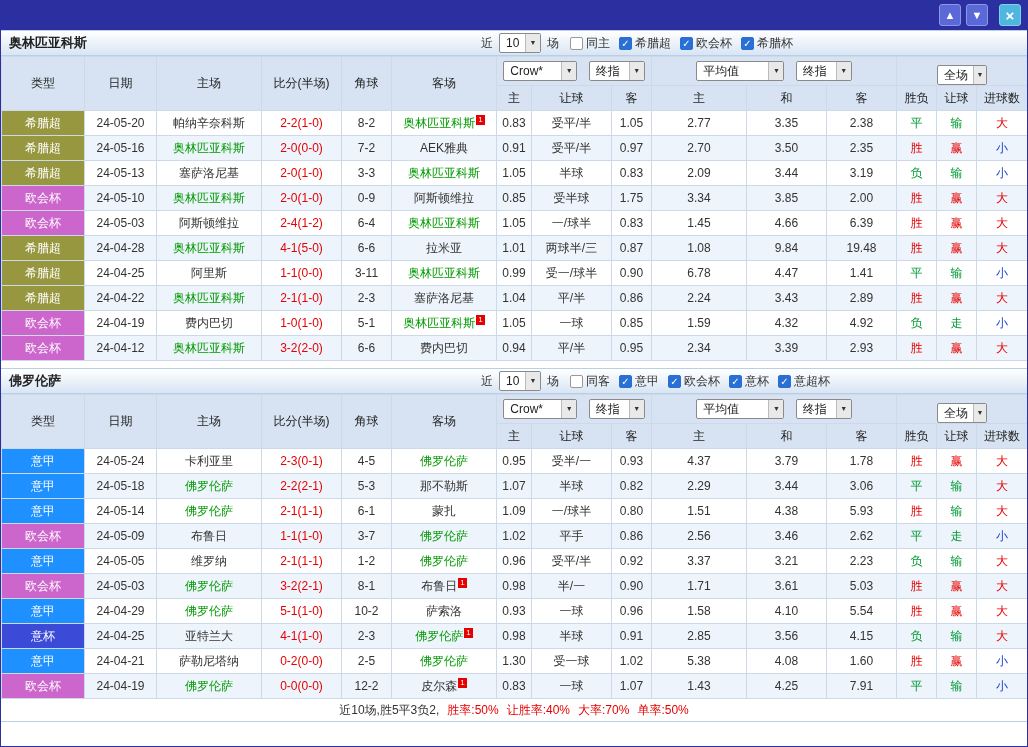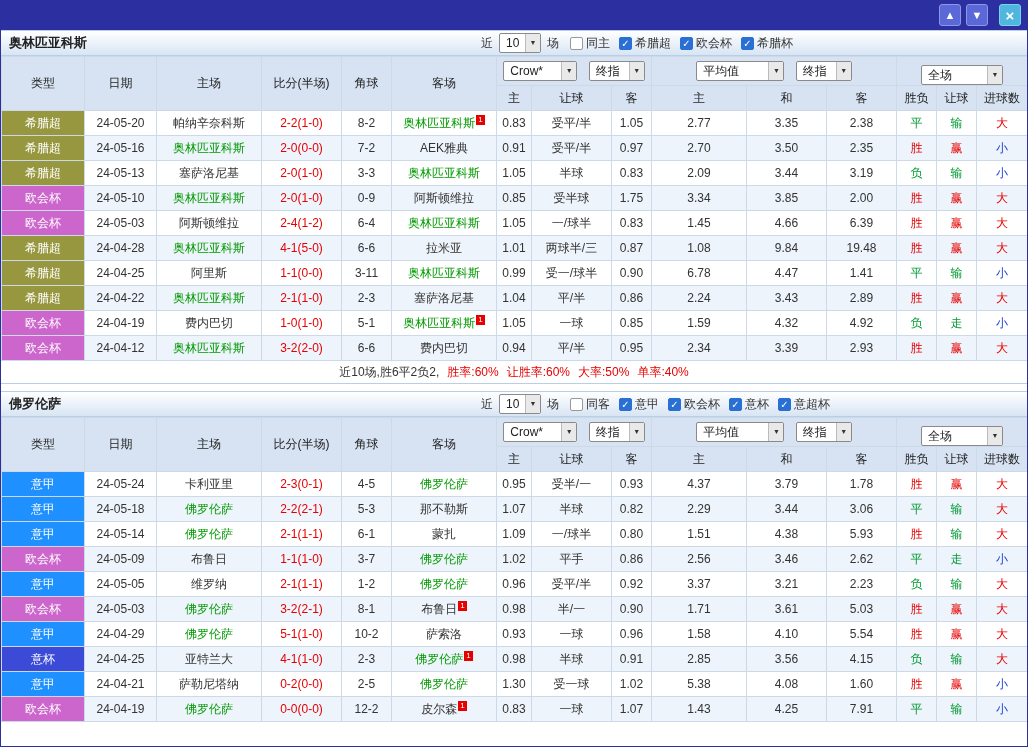--- a/index.html
+++ b/index.html
@@ -27,21 +27,21 @@
   .box{width:13px;height:13px;border:1px solid #999;background:#fff;display:inline-flex;align-items:center;justify-content:center;font-size:10px;color:#fff;border-radius:2px;}
   .box.checked{background:#2a6fd4;border-color:#2a6fd4;}
 
   
   .select{display:inline-flex;align-items:center;justify-content:space-between;background:#fff;border:1px solid #8a8a8a;height:20px;padding:0 0 0 6px;color:#222;border-radius:2px;margin:0 4px;vertical-align:middle;cursor:pointer;}
   .select .arr{display:inline-block;width:15px;height:18px;line-height:18px;text-align:center;background:#e9e9e9;border-left:1px solid #bbb;font-size:7px;color:#333;margin-left:5px;}
   .select.mini{width:42px;}
   .select.w74{width:74px;}
   .select.w56{width:56px;}
   .select.w88{width:88px;}
-  .select.w70{width:82px;margin-top:8px;}
+  .select.w70{width:50px;margin-top:8px;}
 
   
   table{border-collapse:collapse;table-layout:fixed;width:1026px;}
   th,td{border:1px solid #cdd9e7;text-align:center;font-size:12px;height:25px;white-space:nowrap;overflow:hidden;padding:0 1px;}
   thead th{background:#d7e3f2;font-weight:normal;color:#222;}
   tr.selects-row th{height:28px;}
   tbody tr:nth-child(even){background:#eef4fb;}
   td.league{color:#fff;}
   td.score{color:#e60000;}
   sup.rc{background:#e60000;color:#fff;font-size:8px;padding:0 2px;margin-left:1px;line-height:10px;display:inline-block;vertical-align:super;}
@@ -324,21 +324,20 @@
             <td>0.95</td>
             <td>2.34</td>
             <td>3.39</td>
             <td>2.93</td>
             <td class="res" style="color: rgb(230, 0, 0);">胜</td>
             <td class="res" style="color: rgb(230, 0, 0);">赢</td>
             <td class="res" style="color: rgb(230, 0, 0);">大</td>
           </tr>
         </tbody>
     </table>
-    <div class="summary"><span style="color: rgb(51, 51, 51);">近10场,胜6平2负2,</span><span style="color: rgb(230, 0, 0);">胜率:60%</span><span style="color: rgb(230, 0, 0);">让胜率:60%</span><span style="color: rgb(230, 0, 0);">大率:50%</span><span style="color: rgb(230, 0, 0);">单率:40%</span></div>
   </div>
 
   <div class="section second" id="section-1">
     <div class="team-bar">
       <span class="team-name">佛罗伦萨</span>
       <div class="filter">
         <span class="flabel">近</span>
         <span class="select mini">
             <span>10</span>
             <span class="arr">▼</span>
@@ -599,15 +598,16 @@
             <td>1.07</td>
             <td>1.43</td>
             <td>4.25</td>
             <td>7.91</td>
             <td class="res" style="color: rgb(0, 153, 51);">平</td>
             <td class="res" style="color: rgb(0, 153, 51);">输</td>
             <td class="res" style="color: rgb(26, 63, 209);">小</td>
           </tr>
         </tbody>
     </table>
+    <div class="summary"><span style="color: rgb(51, 51, 51);">近10场,胜5平3负2,</span><span style="color: rgb(230, 0, 0);">胜率:50%</span><span style="color: rgb(230, 0, 0);">让胜率:40%</span><span style="color: rgb(230, 0, 0);">大率:70%</span><span style="color: rgb(230, 0, 0);">单率:50%</span></div>
   </div>
 
 </div>
 
 </body></html>

